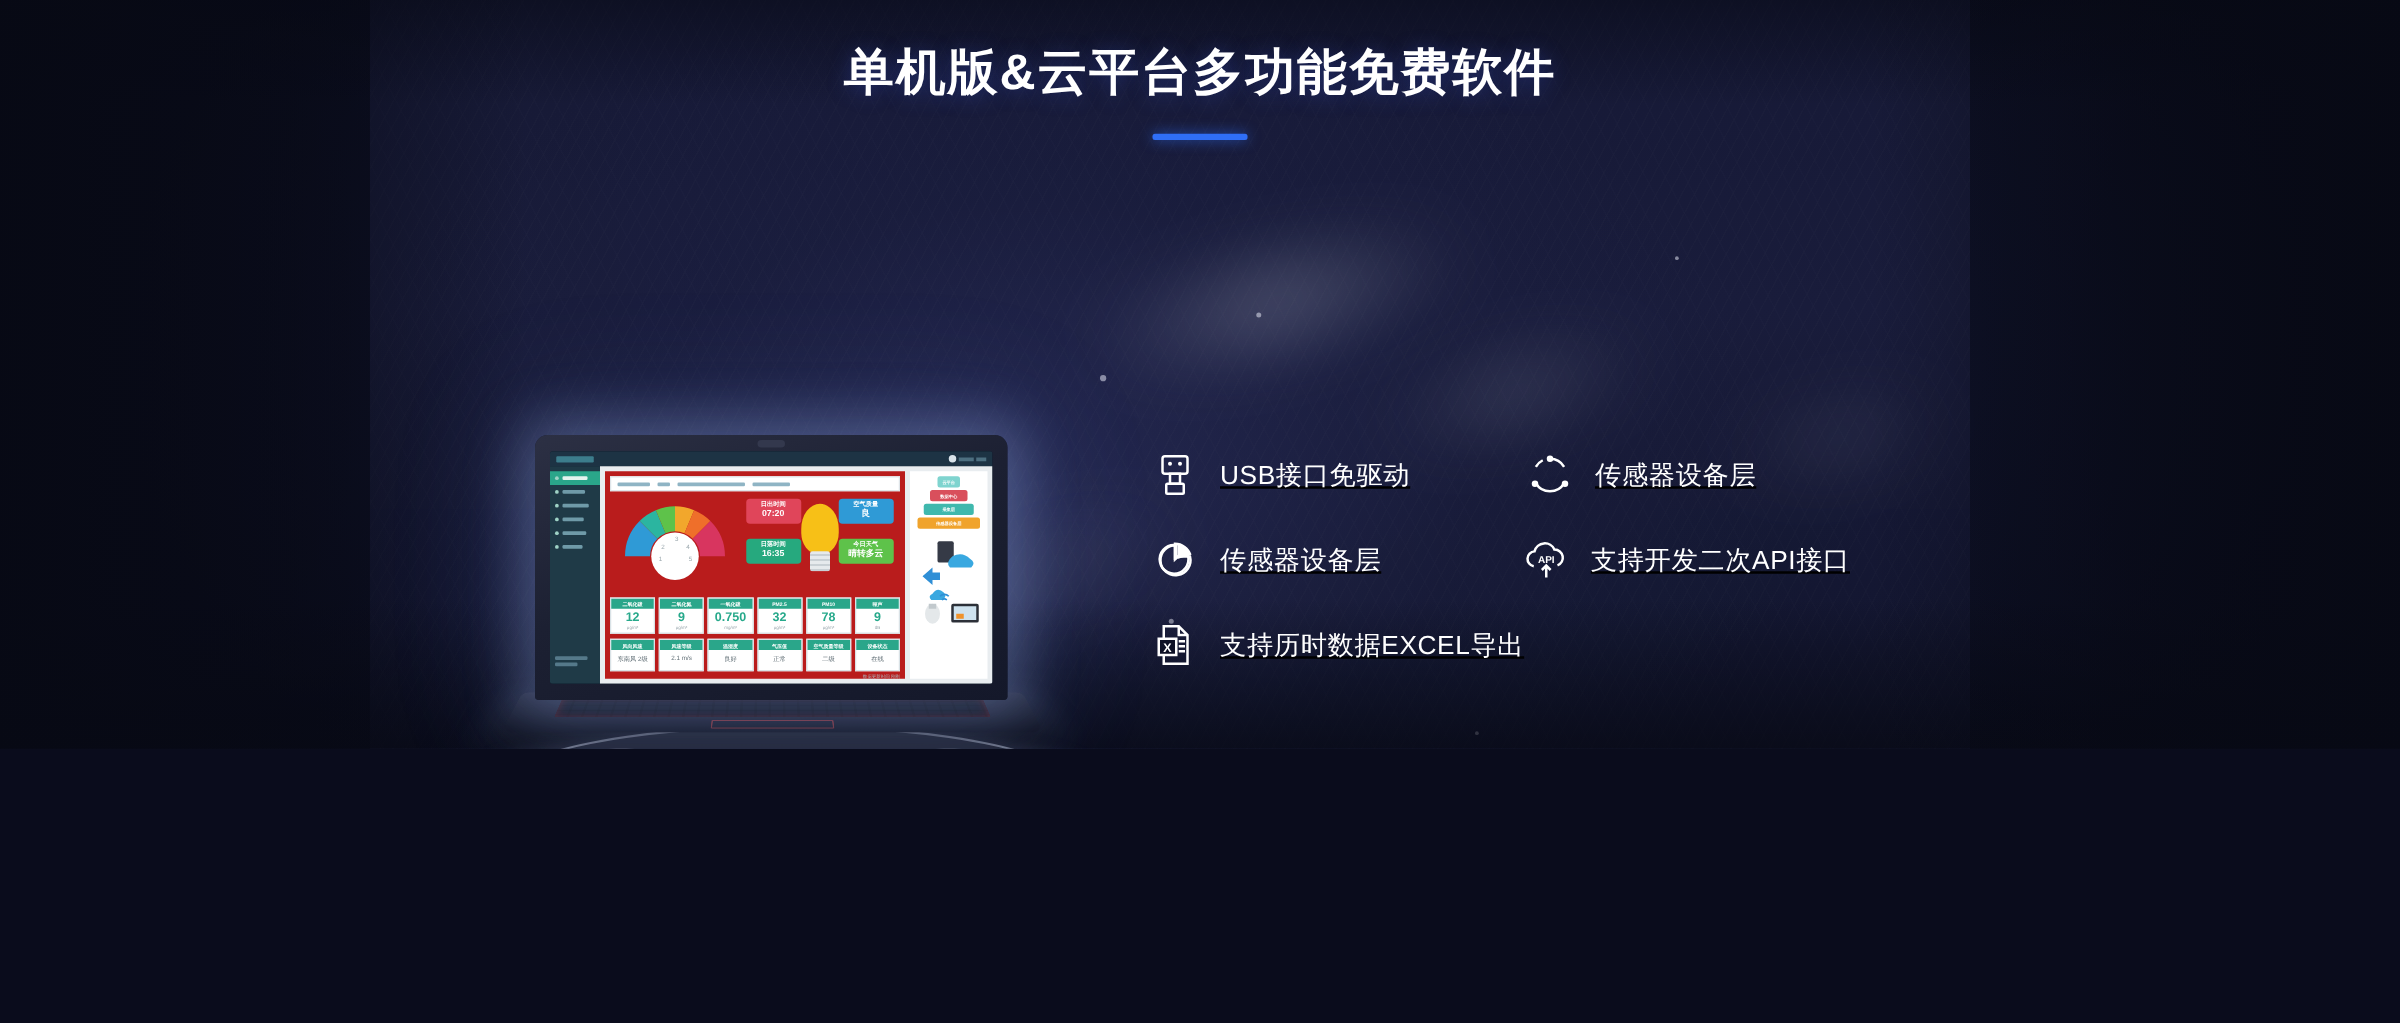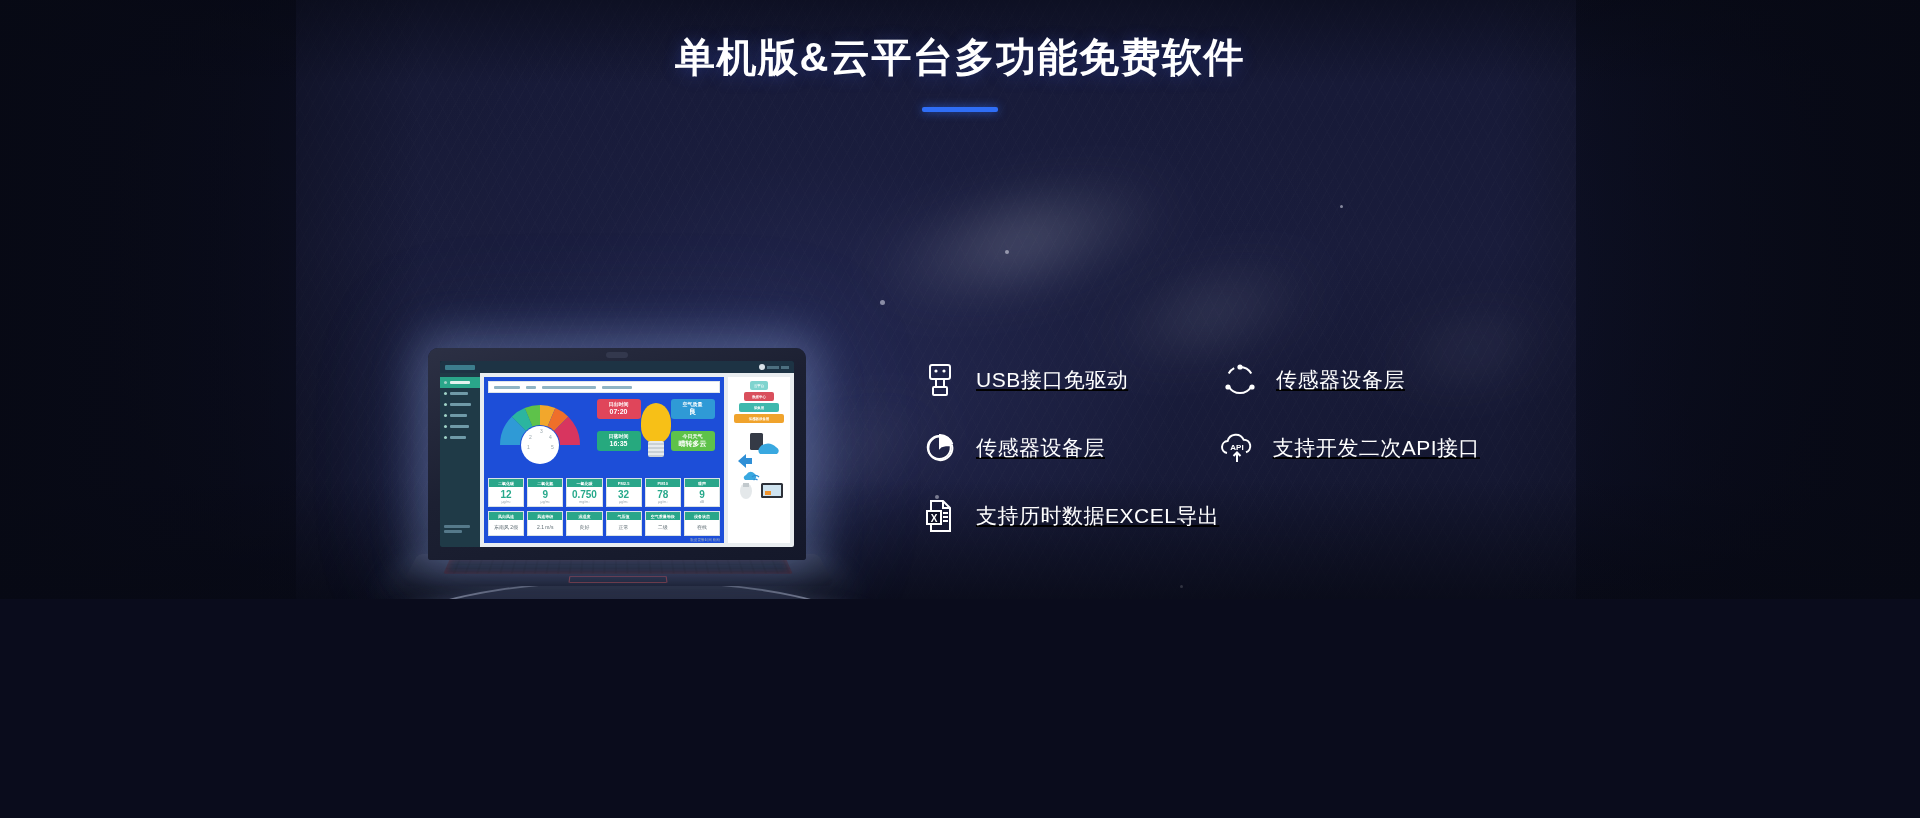--- a/index.html
+++ b/index.html
@@ -147,21 +147,21 @@
   .side-item.active { background:#2aa68a; }
   .side-dot { width:3px; height:3px; border-radius:50%; background:#9fd3c6; flex:none; }
   .side-bar { height:3px; background:#6f9aa8; border-radius:1px; }
   .side-foot { position:absolute; left:4px; bottom:12px; }
   .side-foot div { width:26px; height:3px; background:#55798a; margin-bottom:2px; border-radius:1px; }
 
   .app-main {
     position:absolute; left:40px; top:12px; right:0; bottom:0;
     background:#e9edf0; padding:4px;
   }
-  .main-card { background:#1d4ed8; height:100%; width:calc(100% - 66px); float:left; padding:4px; }
+  .main-card { background:#b91c1c; height:100%; width:calc(100% - 66px); float:left; padding:4px; }
   .filter-bar { height:12px; background:#fff; border:1px solid #dfe5e9; display:flex;
     align-items:center; gap:6px; padding:0 5px; }
   .filter-bar span { height:3px; background:#8fb4c4; border-radius:1px; }
 
   .gauge-row { display:flex; align-items:center; justify-content:space-around;
     height:78px; margin-top:3px; }
   .gauge { width:92px; height:76px; position:relative; }
   .gauge-svg { position:absolute; left:0; top:0; }
 
   .bulb-wrap { width:118px; height:76px; position:relative; }

